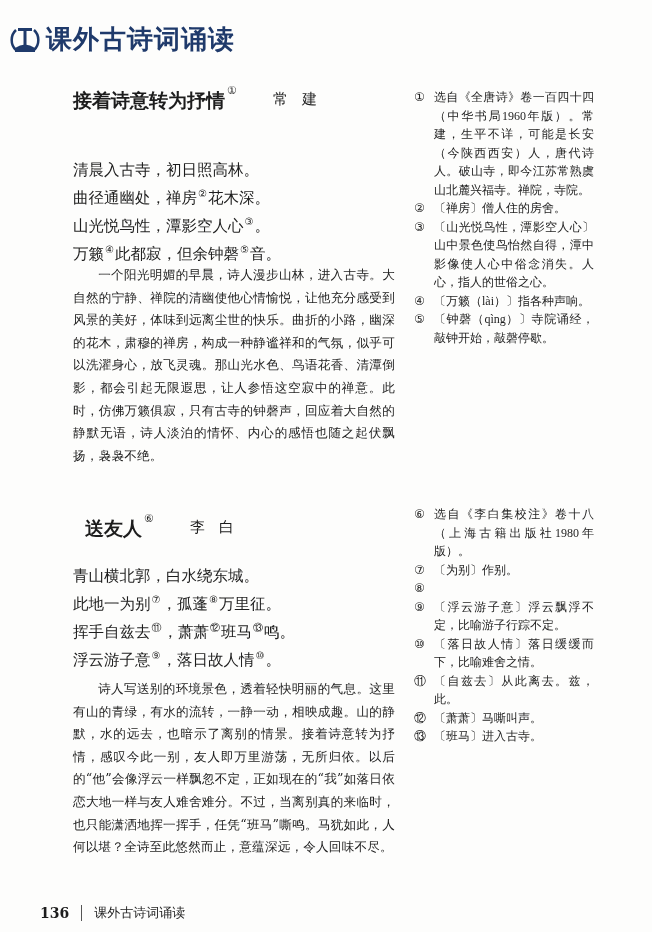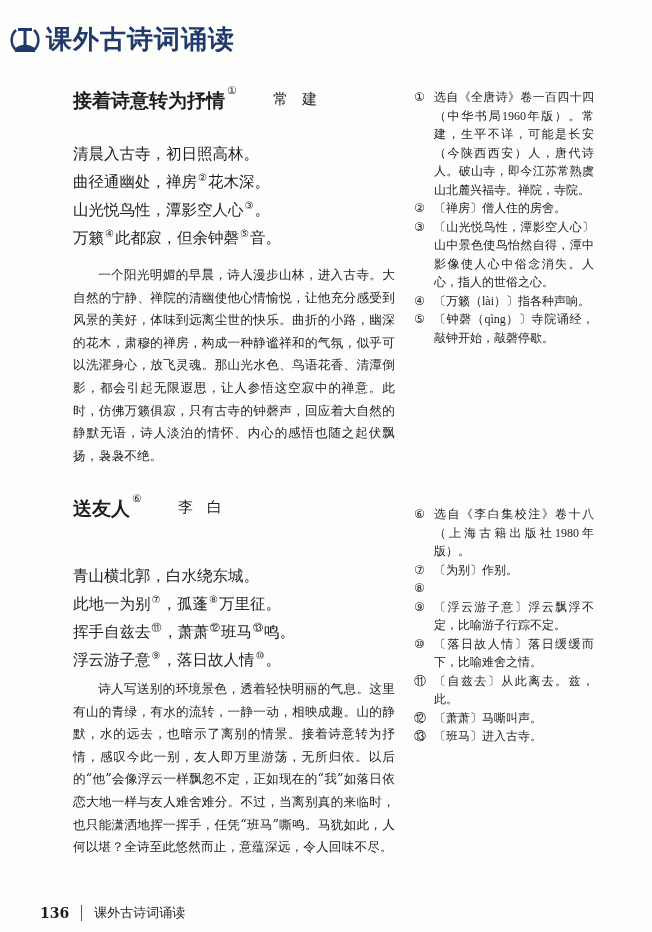--- a/index.html
+++ b/index.html
@@ -47,21 +47,21 @@
     </svg>
   </span>
   <span class="header-title">课外古诗词诵读</span>
 </div>
 
 <div class="poem-title-row" style="top:88px;">
   <span class="poem-title">接着诗意转为抒情</span>
   <span class="poem-title-sup">①</span>
   <span class="poem-author">常建</span>
 </div>
-<div class="poem-lines" style="top:142px;">
+<div class="poem-lines" style="top:158px;">
     <div>清晨入古寺，初日照高林。</div>
     <div>曲径通幽处，禅房<sup>②</sup>花木深。</div>
     <div>山光悦鸟性，潭影空人心<sup>③</sup>。</div>
     <div>万籁<sup>④</sup>此都寂，但余钟磬<sup>⑤</sup>音。</div>
   </div>
 <div class="para" style="top:256px;">一个阳光明媚的早晨，诗人漫步山林，进入古寺。大自然的宁静、禅院的清幽使他心情愉悦，让他充分感受到风景的美好，体味到远离尘世的快乐。曲折的小路，幽深的花木，肃穆的禅房，构成一种静谧祥和的气氛，似乎可以洗濯身心，放飞灵魂。那山光水色、鸟语花香、清潭倒影，都会引起无限遐思，让人参悟这空寂中的禅意。此时，仿佛万籁俱寂，只有古寺的钟磬声，回应着大自然的静默无语，诗人淡泊的情怀、内心的感悟也随之起伏飘扬，袅袅不绝。</div>
 <div class="notes" style="top:88px;">
     <div class="note">
       <span class="note-num">①</span>
       <span class="note-text">选自《全唐诗》卷一百四十四（中华书局1960年版）。常建，生平不详，可能是长安（今陕西西安）人，唐代诗人。破山寺，即今江苏常熟虞山北麓兴福寺。禅院，寺院。</span>
@@ -77,21 +77,21 @@
     <div class="note">
       <span class="note-num">④</span>
       <span class="note-text">〔万籁（lài）〕指各种声响。</span>
     </div>
     <div class="note">
       <span class="note-num">⑤</span>
       <span class="note-text">〔钟磬（qìng）〕寺院诵经，敲钟开始，敲磬停歇。</span>
     </div>
   </div>
 
-<div class="poem-title-row" style="top:496px;">
+<div class="poem-title-row" style="top:516px;margin-left:12px;">
   <span class="poem-title">送友人</span>
   <span class="poem-title-sup">⑥</span>
   <span class="poem-author">李白</span>
 </div>
 <div class="poem-lines" style="top:564px;">
     <div>青山横北郭，白水绕东城。</div>
     <div>此地一为别<sup>⑦</sup>，孤蓬<sup>⑧</sup>万里征。</div>
     <div>挥手自兹去<sup>⑪</sup>，萧萧<sup>⑫</sup>班马<sup>⑬</sup>鸣。</div>
     <div>浮云游子意<sup>⑨</sup>，落日故人情<sup>⑩</sup>。</div>
   </div>

